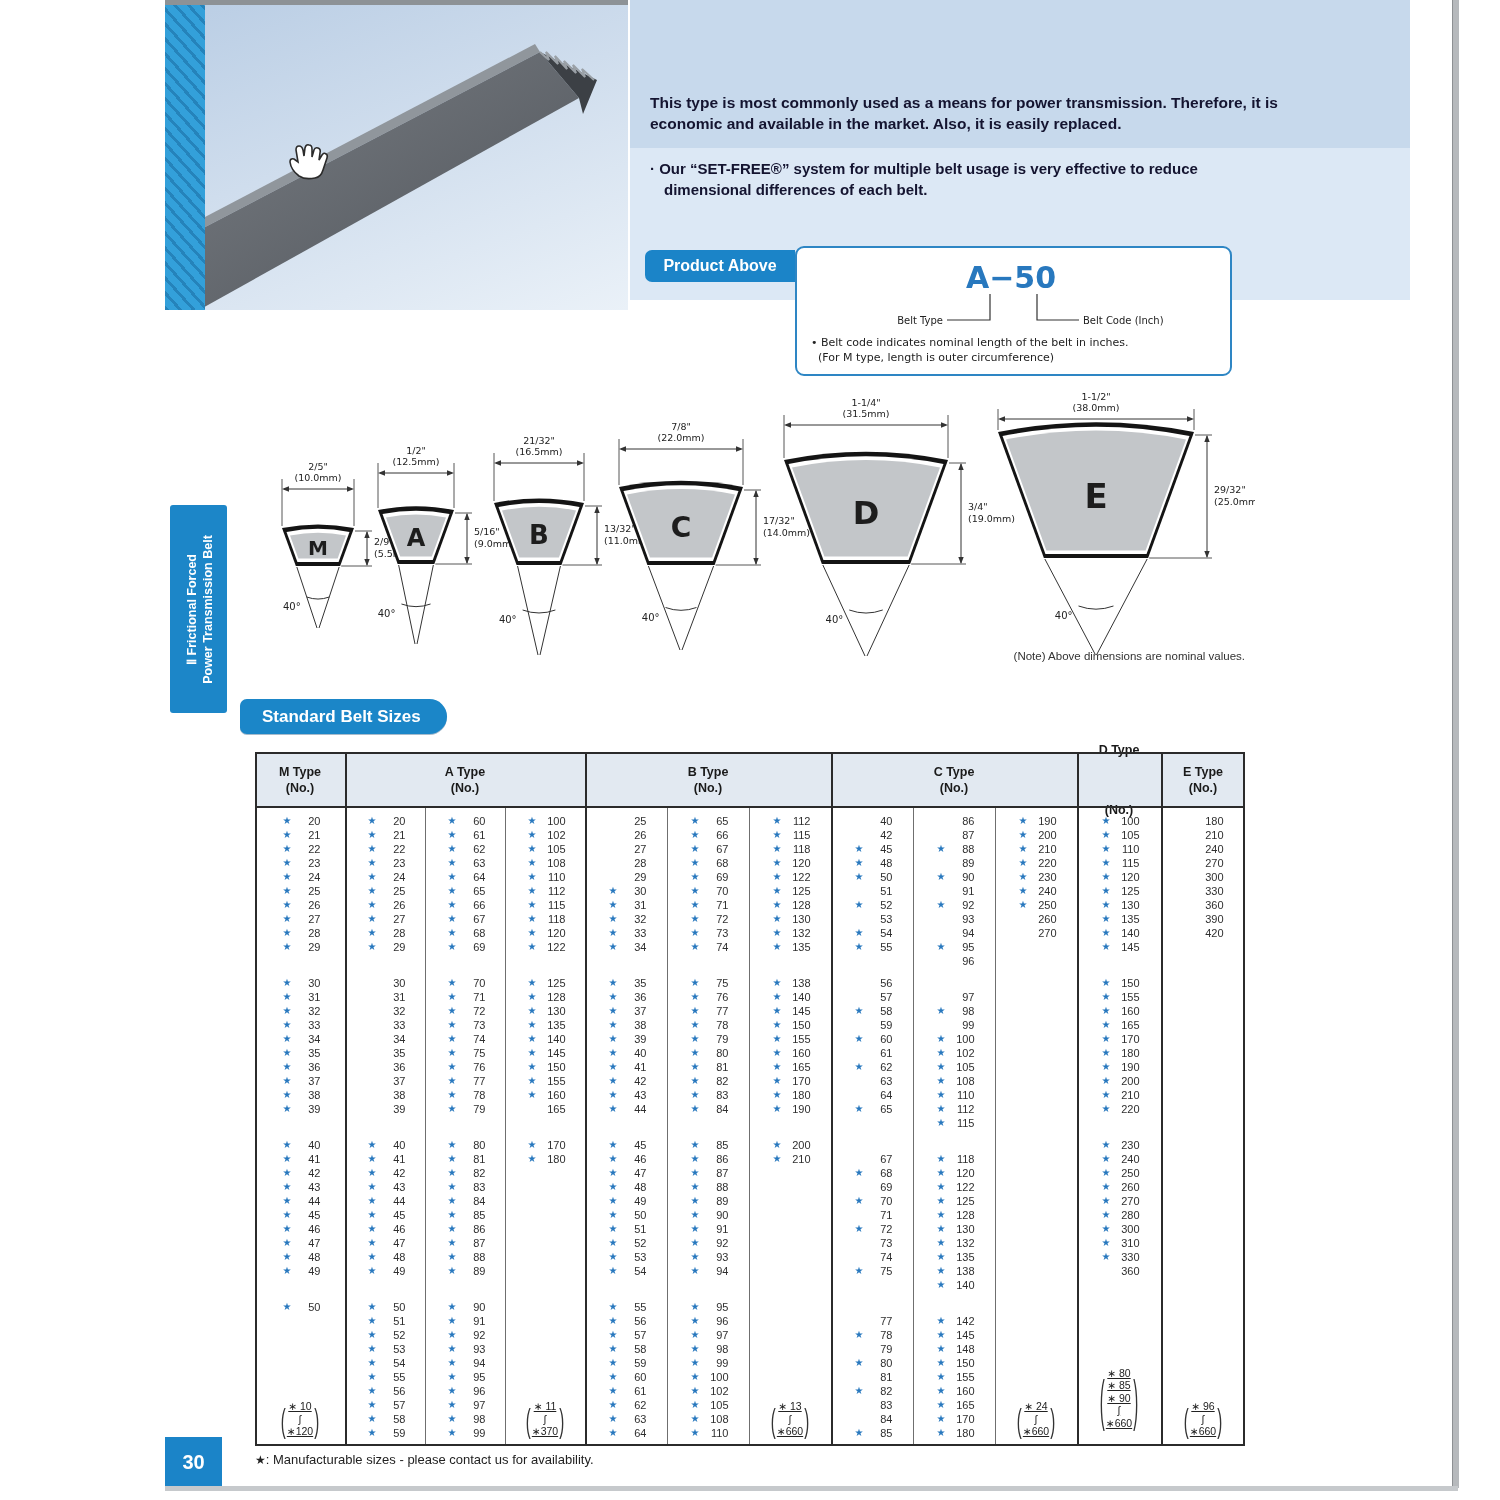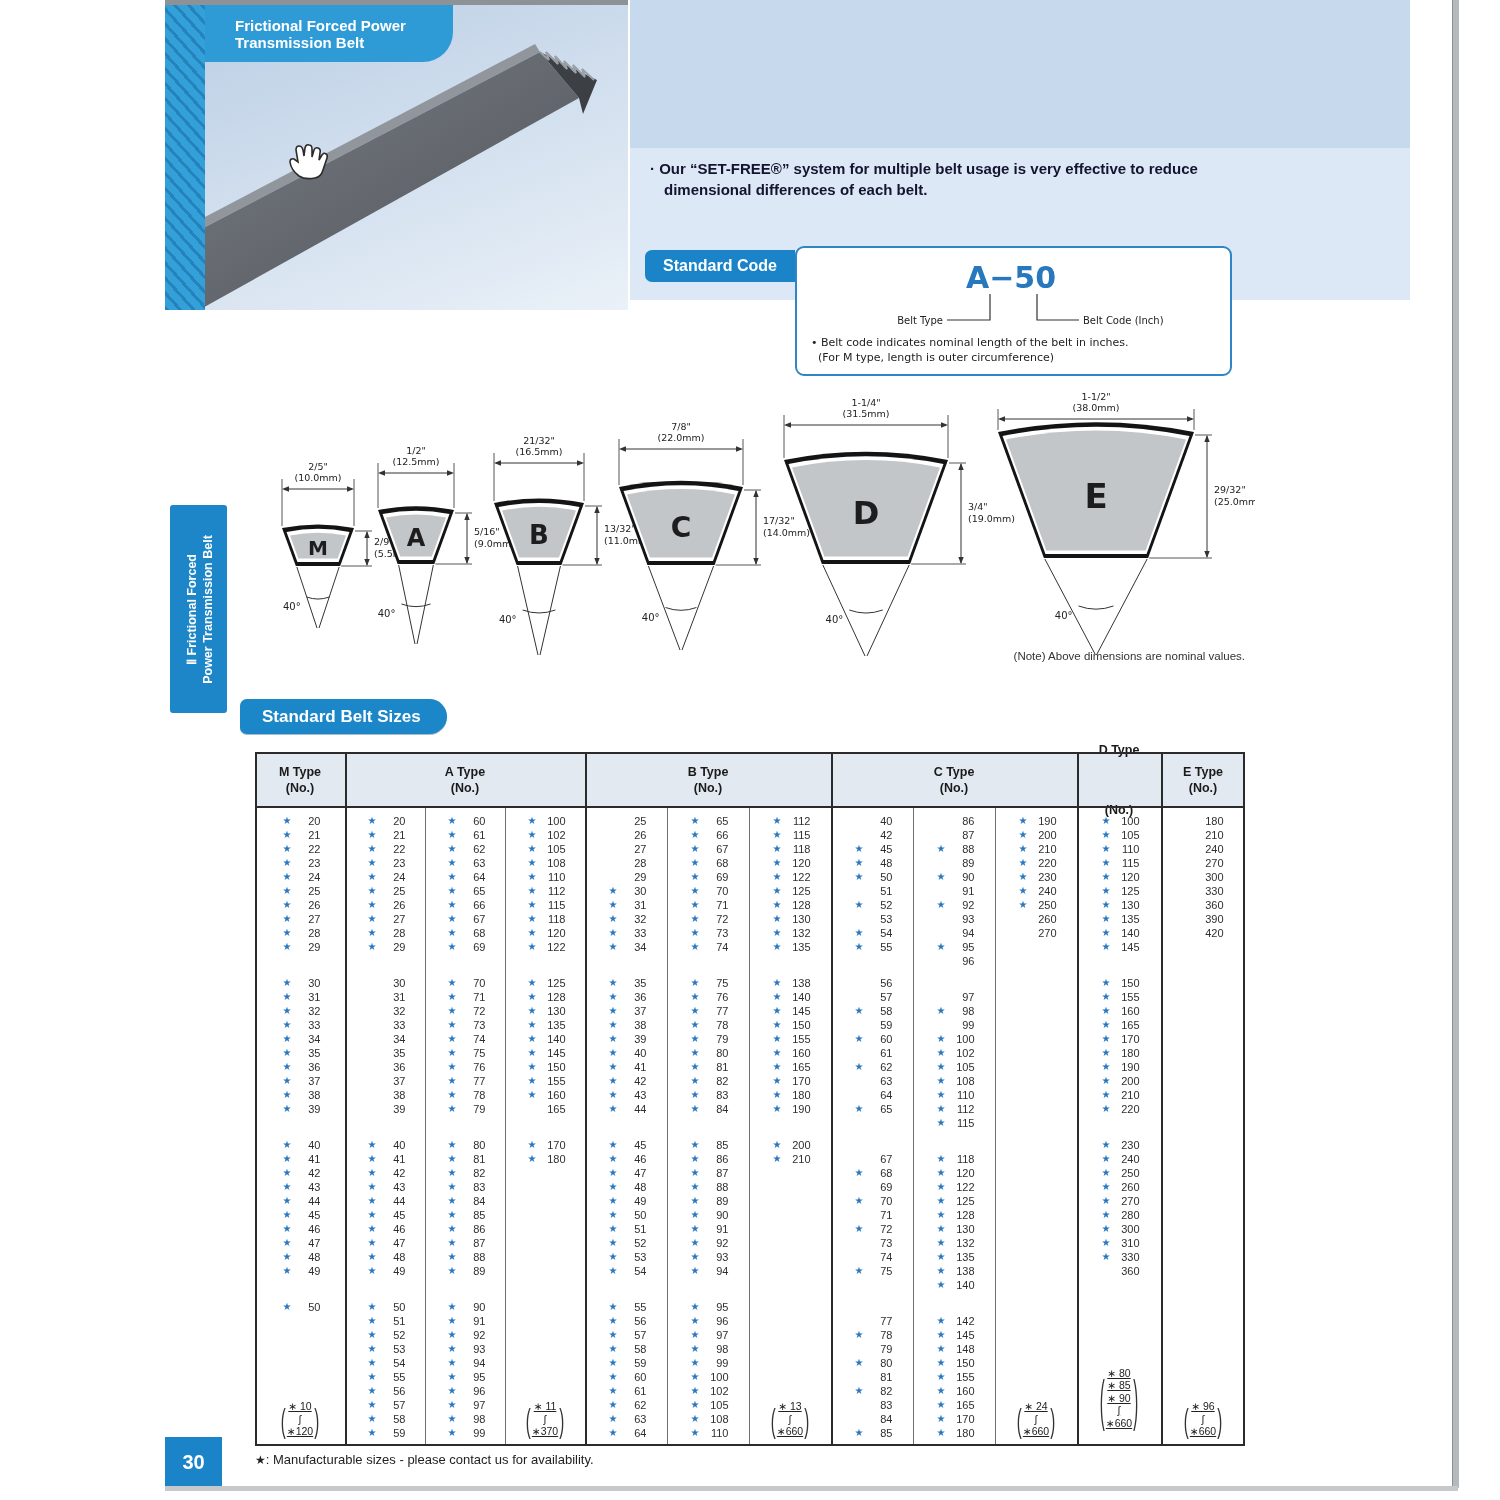--- a/index.html
+++ b/index.html
@@ -88,33 +88,31 @@
       </defs>
       <polygon points="0,238 370,44 375,52 0,248" fill="#90969c"></polygon>
       <polygon points="0,248 375,52 414,98 34,310 0,310" fill="url(#beltGrad)"></polygon>
       <polygon points="375,52 432,80 418,114 414,98" fill="#3c4045"></polygon>
       <polyline points="375,52 384,60 381,52 393,64 390,56 402,69 399,61 411,73 408,65 420,77 417,69 429,80" fill="none" stroke="#9aa0a6" stroke-width="2"></polyline>
       <g transform="translate(132,148)">
         <path d="M 2,28 q -8,-6 -9,-14 q 0,-4 4,-3 l 4,3 l -2,-12 q 0,-4 3,-4 q 3,0 4,4 l 1,6 l 1,-8 q 1,-4 4,-3 q 3,0 3,4 l 0,8 l 2,-7 q 1,-3 4,-2 q 3,1 2,5 l -1,7 l 3,-5 q 2,-3 4,-1 q 2,1 1,4 l -4,12 q -2,7 -8,8 q -10,2 -16,-2 z" fill="#ffffff" stroke="#2b2b2b" stroke-width="1.6"></path>
       </g>
     </svg>
     <div id="photo-strip" class="abs"></div>
-    <div id="badge" class="abs">
-      <div>Frictional Forced Power
-Transmission Belt</div>
-    </div>
   </div>
   <div id="photo-topbar" class="abs"></div>
 
   <div id="panel-top" class="abs"></div>
   <div id="panel-bottom" class="abs"></div>
+  <div id="description" class="abs">This type is most commonly used as a means for power transmission. Therefore, it is
+economic and available in the market. Also, it is easily replaced.</div>
   <div id="bullet-0" class="abs bullet">· Our “SET-FREE®” system for multiple belt usage is very effective to reduce
 dimensional differences of each belt.</div>
 
-  <div id="pc-label" class="abs">Standard Code</div>
+  <div id="pc-label" class="abs">Product Above</div>
   <div id="pc-box" class="abs">
     <svg id="pc-svg" width="429" height="122" viewBox="0 0 429 122">
         <text x="214" y="40" text-anchor="middle" font-size="30" font-weight="bold" fill="#2878be">A−50</text>
         <polyline points="193,46 193,72 150,72" fill="none" stroke="#333" stroke-width="1.2"></polyline>
         <polyline points="240,46 240,72 282,72" fill="none" stroke="#333" stroke-width="1.2"></polyline>
         <text x="146" y="76" text-anchor="end" font-size="10" fill="#222">Belt Type</text>
         <text x="286" y="76" text-anchor="start" font-size="10" fill="#222">Belt Code (Inch)</text>
         <text x="14" y="98" font-size="11" fill="#222">• Belt code indicates nominal length of the belt in inches.</text>
         <text x="21" y="113" font-size="11" fill="#222">(For M type, length is outer circumference)</text>
       </svg>

